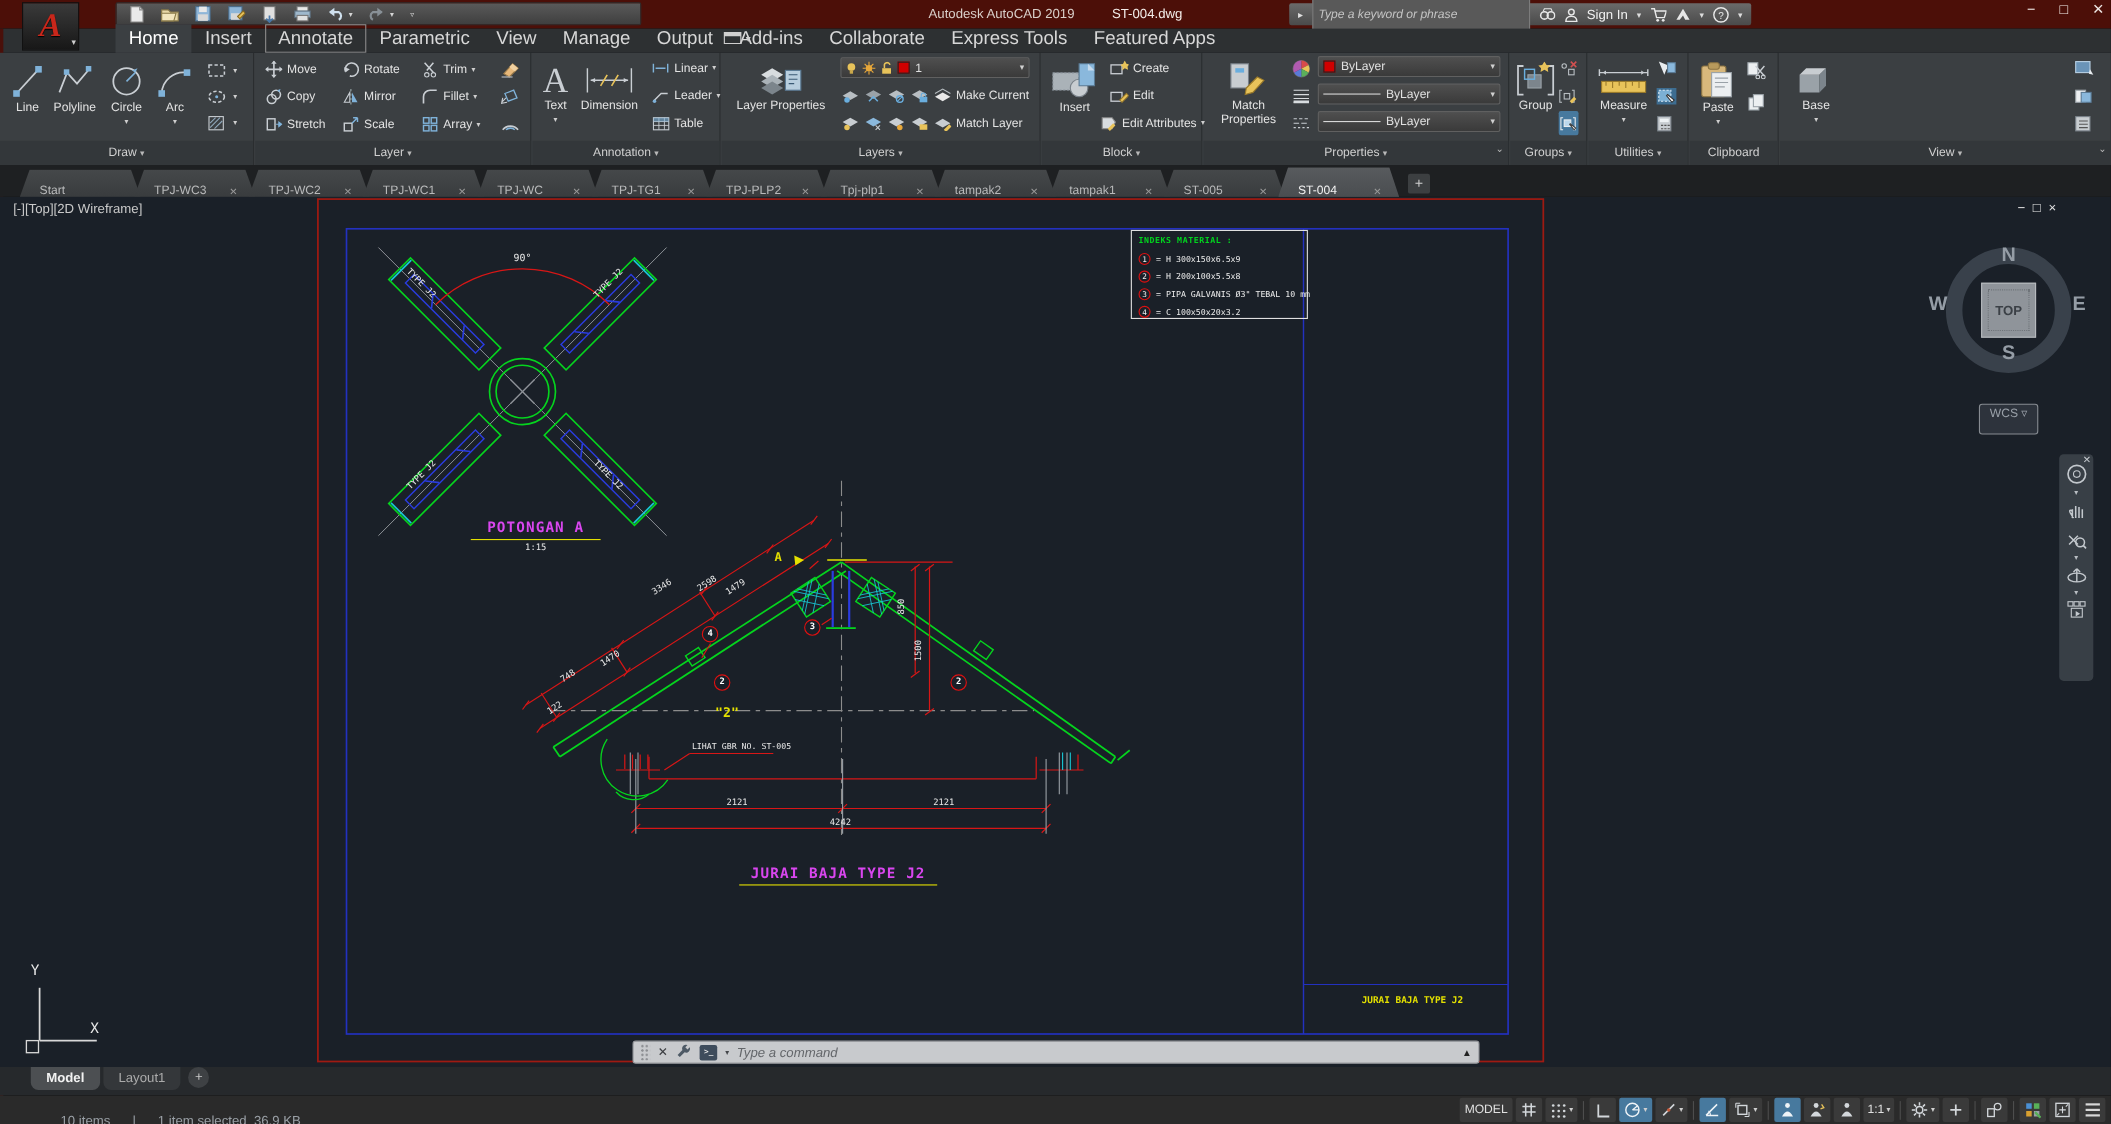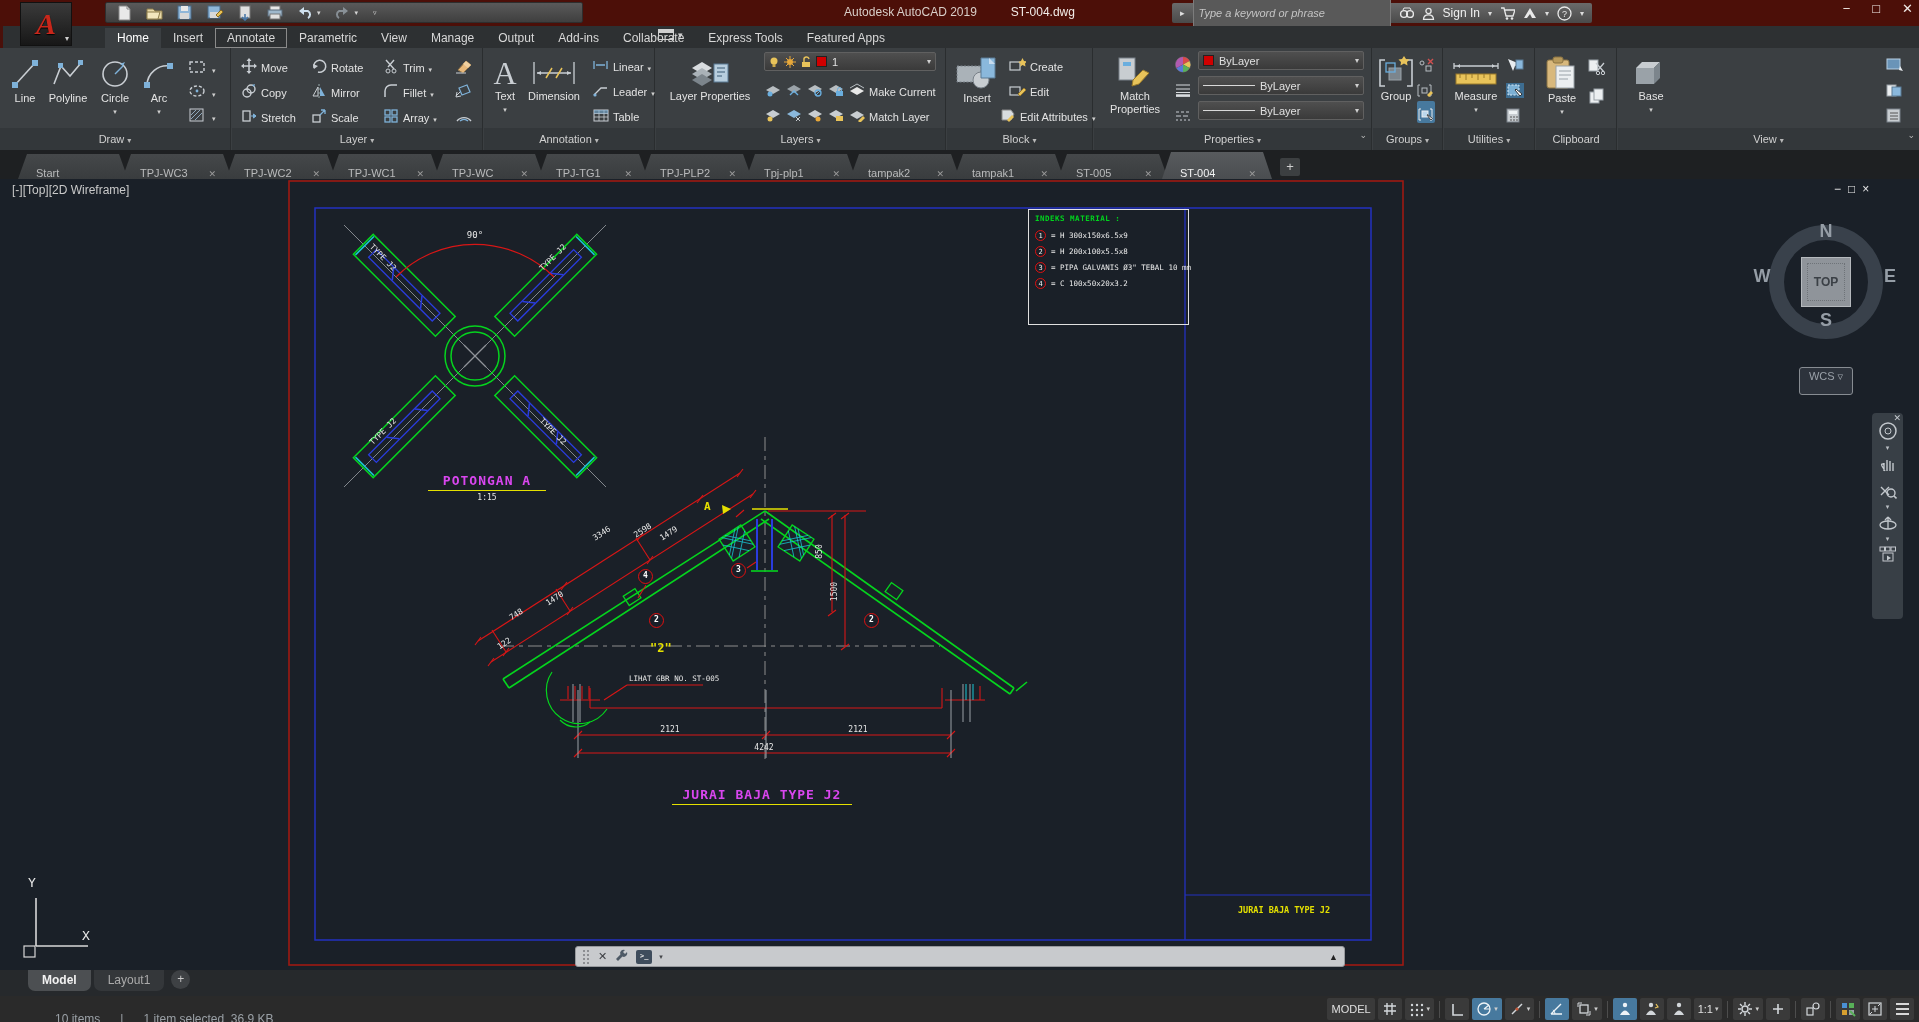--- a/index.html
+++ b/index.html
@@ -18,35 +18,35 @@
   .wtitle b{color:#f2ece8;font-weight:400;margin-left:34px}
   .tsearch{position:absolute;left:1172px;top:3px;height:20px;display:flex;align-items:center;gap:8px;background:linear-gradient(#6a6a6a,#4a4a4a);border-radius:2px;padding:0 8px}
   .tsearch input{width:198px;height:15px;background:#595959;border:1px solid #7c7c7c;color:#d8d8d8;font:italic 11px "Liberation Sans",sans-serif;padding:17px 5px;outline:none}
   .tsearch input::placeholder{color:#c4c4c4}
   .tico{color:#e4e4e4;font-size:12px;display:flex;align-items:center;gap:3px}
   .signin{color:#f0f0f0;font-size:12px}
   .winbtns{position:absolute;right:6px;top:1px;display:flex;gap:22px;color:#efe9e6;font-size:13px}
   .winbtns span{cursor:default}
   
   .menubar{position:absolute;left:0;top:26px;width:1919px;height:22px;background:#2d3032;display:flex;align-items:flex-end;padding-left:105px}
-  .mtab{padding:3px 12px;font-size:12px;color:#d8d8d8;cursor:default}
+  .mtab{padding:3px 12px;font-size:17px;color:#d8d8d8;cursor:default}
   .mtab.active{background:#3b3f42;color:#fff}
   .mtab.boxed{outline:1px solid #8a8a8a;outline-offset:-1px}
   .panel-toggle{margin-left:10px;margin-bottom:4px;display:flex;align-items:center;gap:4px;color:#cfcfcf;font-size:9px}
   .panel-toggle .bx{width:16px;height:11px;border:1px solid #cfcfcf;border-top-width:4px}
   
   .ribbon{position:absolute;left:0;top:48px;width:1919px;height:102px;background:#3b3f42}
   .panel{position:absolute;top:0;height:102px;border-right:1px solid #2a2d2f}
   .pbody{position:absolute;left:0;right:0;top:0;height:80px}
   .plabel{position:absolute;left:0;right:0;bottom:0;height:22px;background:#33373a;color:#d0d0d0;font-size:11px;text-align:center;line-height:22px}
   .plabel .dd{font-size:8px;color:#b8b8b8}
   .pexp{position:absolute;right:4px;bottom:4px;color:#b8b8b8;font-size:9px}
   .big{position:absolute;display:flex;flex-direction:column;align-items:center;color:#e3e3e3;font-size:11px;line-height:13px;text-align:center}
   .big .dd{font-size:7px;color:#cfcfcf}
-  .srow{position:absolute;display:flex;align-items:flex-end;gap:4px;font-size:11px;color:#e3e3e3;height:22px;white-space:nowrap}
+  .srow{position:absolute;display:flex;align-items:center;gap:4px;font-size:11px;color:#e3e3e3;height:22px;white-space:nowrap}
   .srow .dd{font-size:7px;color:#cfcfcf}
   .combo{position:absolute;height:19px;background:linear-gradient(#4f4f4f,#3a3a3a);border:1px solid #606060;border-radius:2px;display:flex;align-items:center;gap:5px;font-size:11px;color:#e0e0e0;padding:0 4px}
   .combo .car{margin-left:auto;font-size:8px;color:#d0d0d0}
   .sw{width:11px;height:11px;background:#d00000;border:1px solid #222}
   .lnsw{width:52px;height:0;border-top:1.5px solid #d8d8d8}
   .mi{display:inline-flex;width:17px;height:16px;align-items:center;justify-content:center}
   
   .filetabs-row{position:absolute;left:0;top:150px;width:1919px;height:29px;background:#1e2022;display:flex;align-items:flex-end;padding-left:18px}
   .filetabs{display:flex;align-items:flex-end;height:27px}
   .ftab{height:25px;min-width:110px;background:linear-gradient(#45484a,#393c3e);clip-path:polygon(9px 0,calc(100% - 9px) 0,100% 100%,0 100%);display:flex;align-items:flex-end;justify-content:space-between;padding:0 16px 0 18px;margin-right:-6px;font-size:11px;color:#b9babb;cursor:default}
@@ -56,21 +56,21 @@
   
   .canvas{position:absolute;left:0;top:179px;width:1919px;height:791px;background:#1a2028;overflow:hidden}
   .vplabel{position:absolute;left:12px;top:4px;color:#c9c9c9;font-size:12px}
   .vpctrls{position:absolute;left:1834px;top:3px;color:#e6e6e6;font-size:12px;letter-spacing:7px}
   .dl{position:absolute;color:#e8e8e8;font:8px/9px "DejaVu Sans Mono",monospace;white-space:nowrap}
   .dlc{text-align:center}
   .rotL{transform:rotate(-32.7deg)}
   .rot90{transform:rotate(-90deg)}
   .bal{position:absolute;width:15px;height:15px;border:1.4px solid #e01010;border-rad\ius:50%;border-radius:50%;color:#fff;font:700 8px/12px "DejaVu Sans Mono",monospace;text-align:center;background:rgba(26,32,40,.2)}
   .ytitle{position:absolute;color:#d946ef;font:700 13px/16px "DejaVu Sans Mono",monospace;text-align:center;letter-spacing:1px;border-bottom:1.5px solid #e4e000;padding-bottom:1px}
-  .itbl{position:absolute;left:1028px;top:30px;width:161px;height:116px;border:1.3px solid #e0e0e0;padding:4px 6px}
+  .itbl{position:absolute;left:1028px;top:30px;width:161px;height:81px;border:1.3px solid #e0e0e0;padding:4px 6px}
   .itbl-title{color:#00d41e;font:700 7.5px/10px "DejaVu Sans Mono",monospace;letter-spacing:.5px;margin-bottom:3px}
   .irow{display:flex;align-items:center;gap:5px;height:16px}
   .ino{flex:0 0 11px;width:11px;height:11px;border:1.2px solid #e01010;border-radius:50%;color:#f0f0f0;font:7px/10px "DejaVu Sans Mono",monospace;text-align:center}
   .itx{color:#ececec;font:7.5px/9px "DejaVu Sans Mono",monospace;white-space:nowrap}
   .typelbl{position:absolute;width:46px;text-align:center;color:#e6e6e6;font:8px "DejaVu Sans Mono",monospace}
   
   .vc-ring{position:absolute;left:1769px;top:46px;width:114px;height:114px;border:15px solid #39414b;border-radius:50%}
   .vc-l{position:absolute;color:#959da6;font:700 18px "Liberation Sans",sans-serif;text-align:center;width:28px}
   .vc-top{position:absolute;left:1801px;top:78px;width:50px;height:50px;background:#8f949a;border:1px solid #b5b9bd;display:flex;align-items:center;justify-content:center}
   .vc-top .in{position:absolute;inset:5px;border:1px dotted #6e7378}
@@ -1118,20 +1118,21 @@
   </div>
 
   <div class="cmd">
     <span class="grip"></span>
     <span class="x">✕</span>
     <svg width="15" height="15">
         <path d="M13 3a3.5 3.5 0 0 1-4.6 4.6L4 12l-2-2 4.4-4.4A3.5 3.5 0 0 1 11 1l-2 2 2 2z" fill="#4e5a66"></path>
       </svg>
     <span class="pbox">&gt;_</span>
     <span class="dd">▾</span>
+    <input placeholder="Type a command" style="">
     <span class="up">▲</span>
   </div>
 </div>
 
 <div class="modelrow">
   <div style="display:flex">
 
   <div class="ltab active"><span>Model</span></div>
       <div class="ltab"><span>Layout1</span></div>
     </div>

